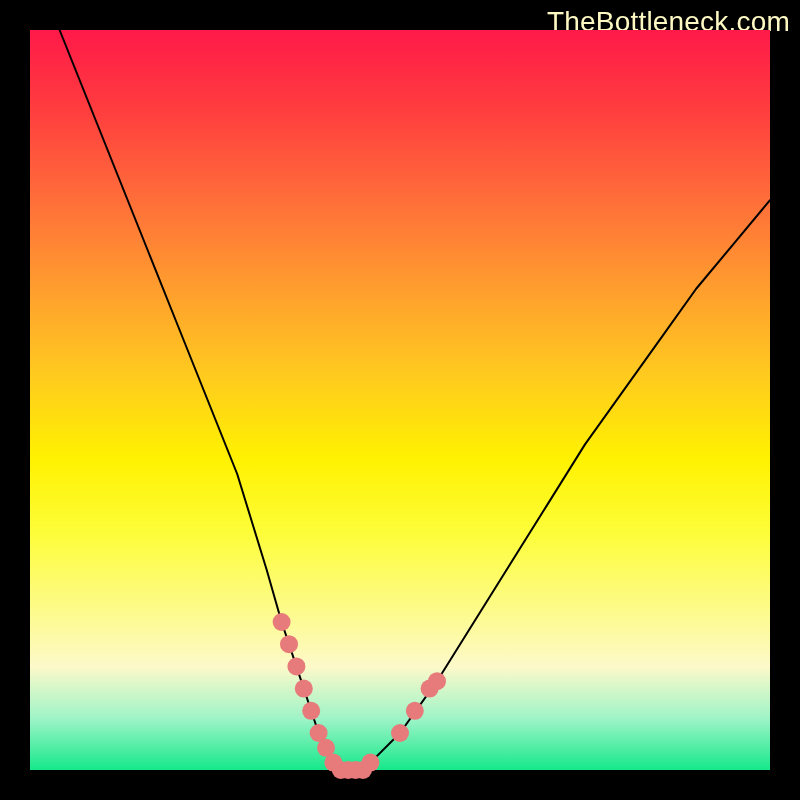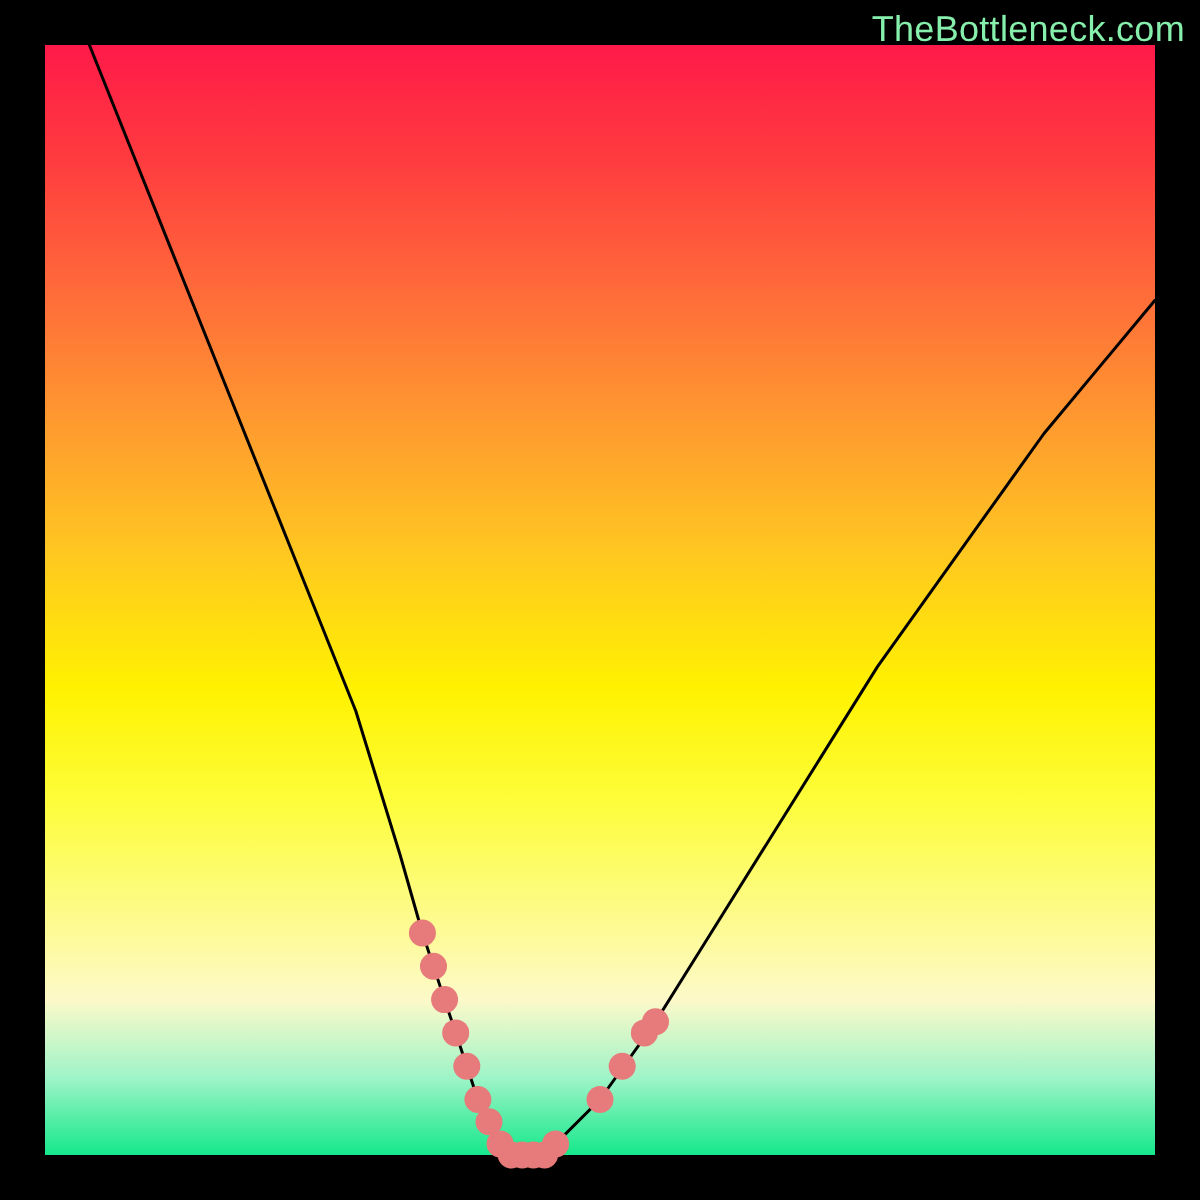--- a/index.html
+++ b/index.html
@@ -27,22 +27,22 @@
       #fdfb87 78%,
       #fdf9c9 86%,
       #9ff4c8 93%,
       #15e88a 100%);
   }
   .watermark {
     position: absolute;
     top: 6px;
     right: 10px;
     font-family: Arial, Helvetica, sans-serif;
-    font-size: 24px;
-    color: #86efac;
+    font-size: 28px;
+    color: #fef9c3;
     font-weight: 500;
     letter-spacing: 0.2px;
   }
   svg.curves {
     position: absolute;
     left: 0;
     top: 0;
     width: 740px;
     height: 740px;
     overflow: visible;

